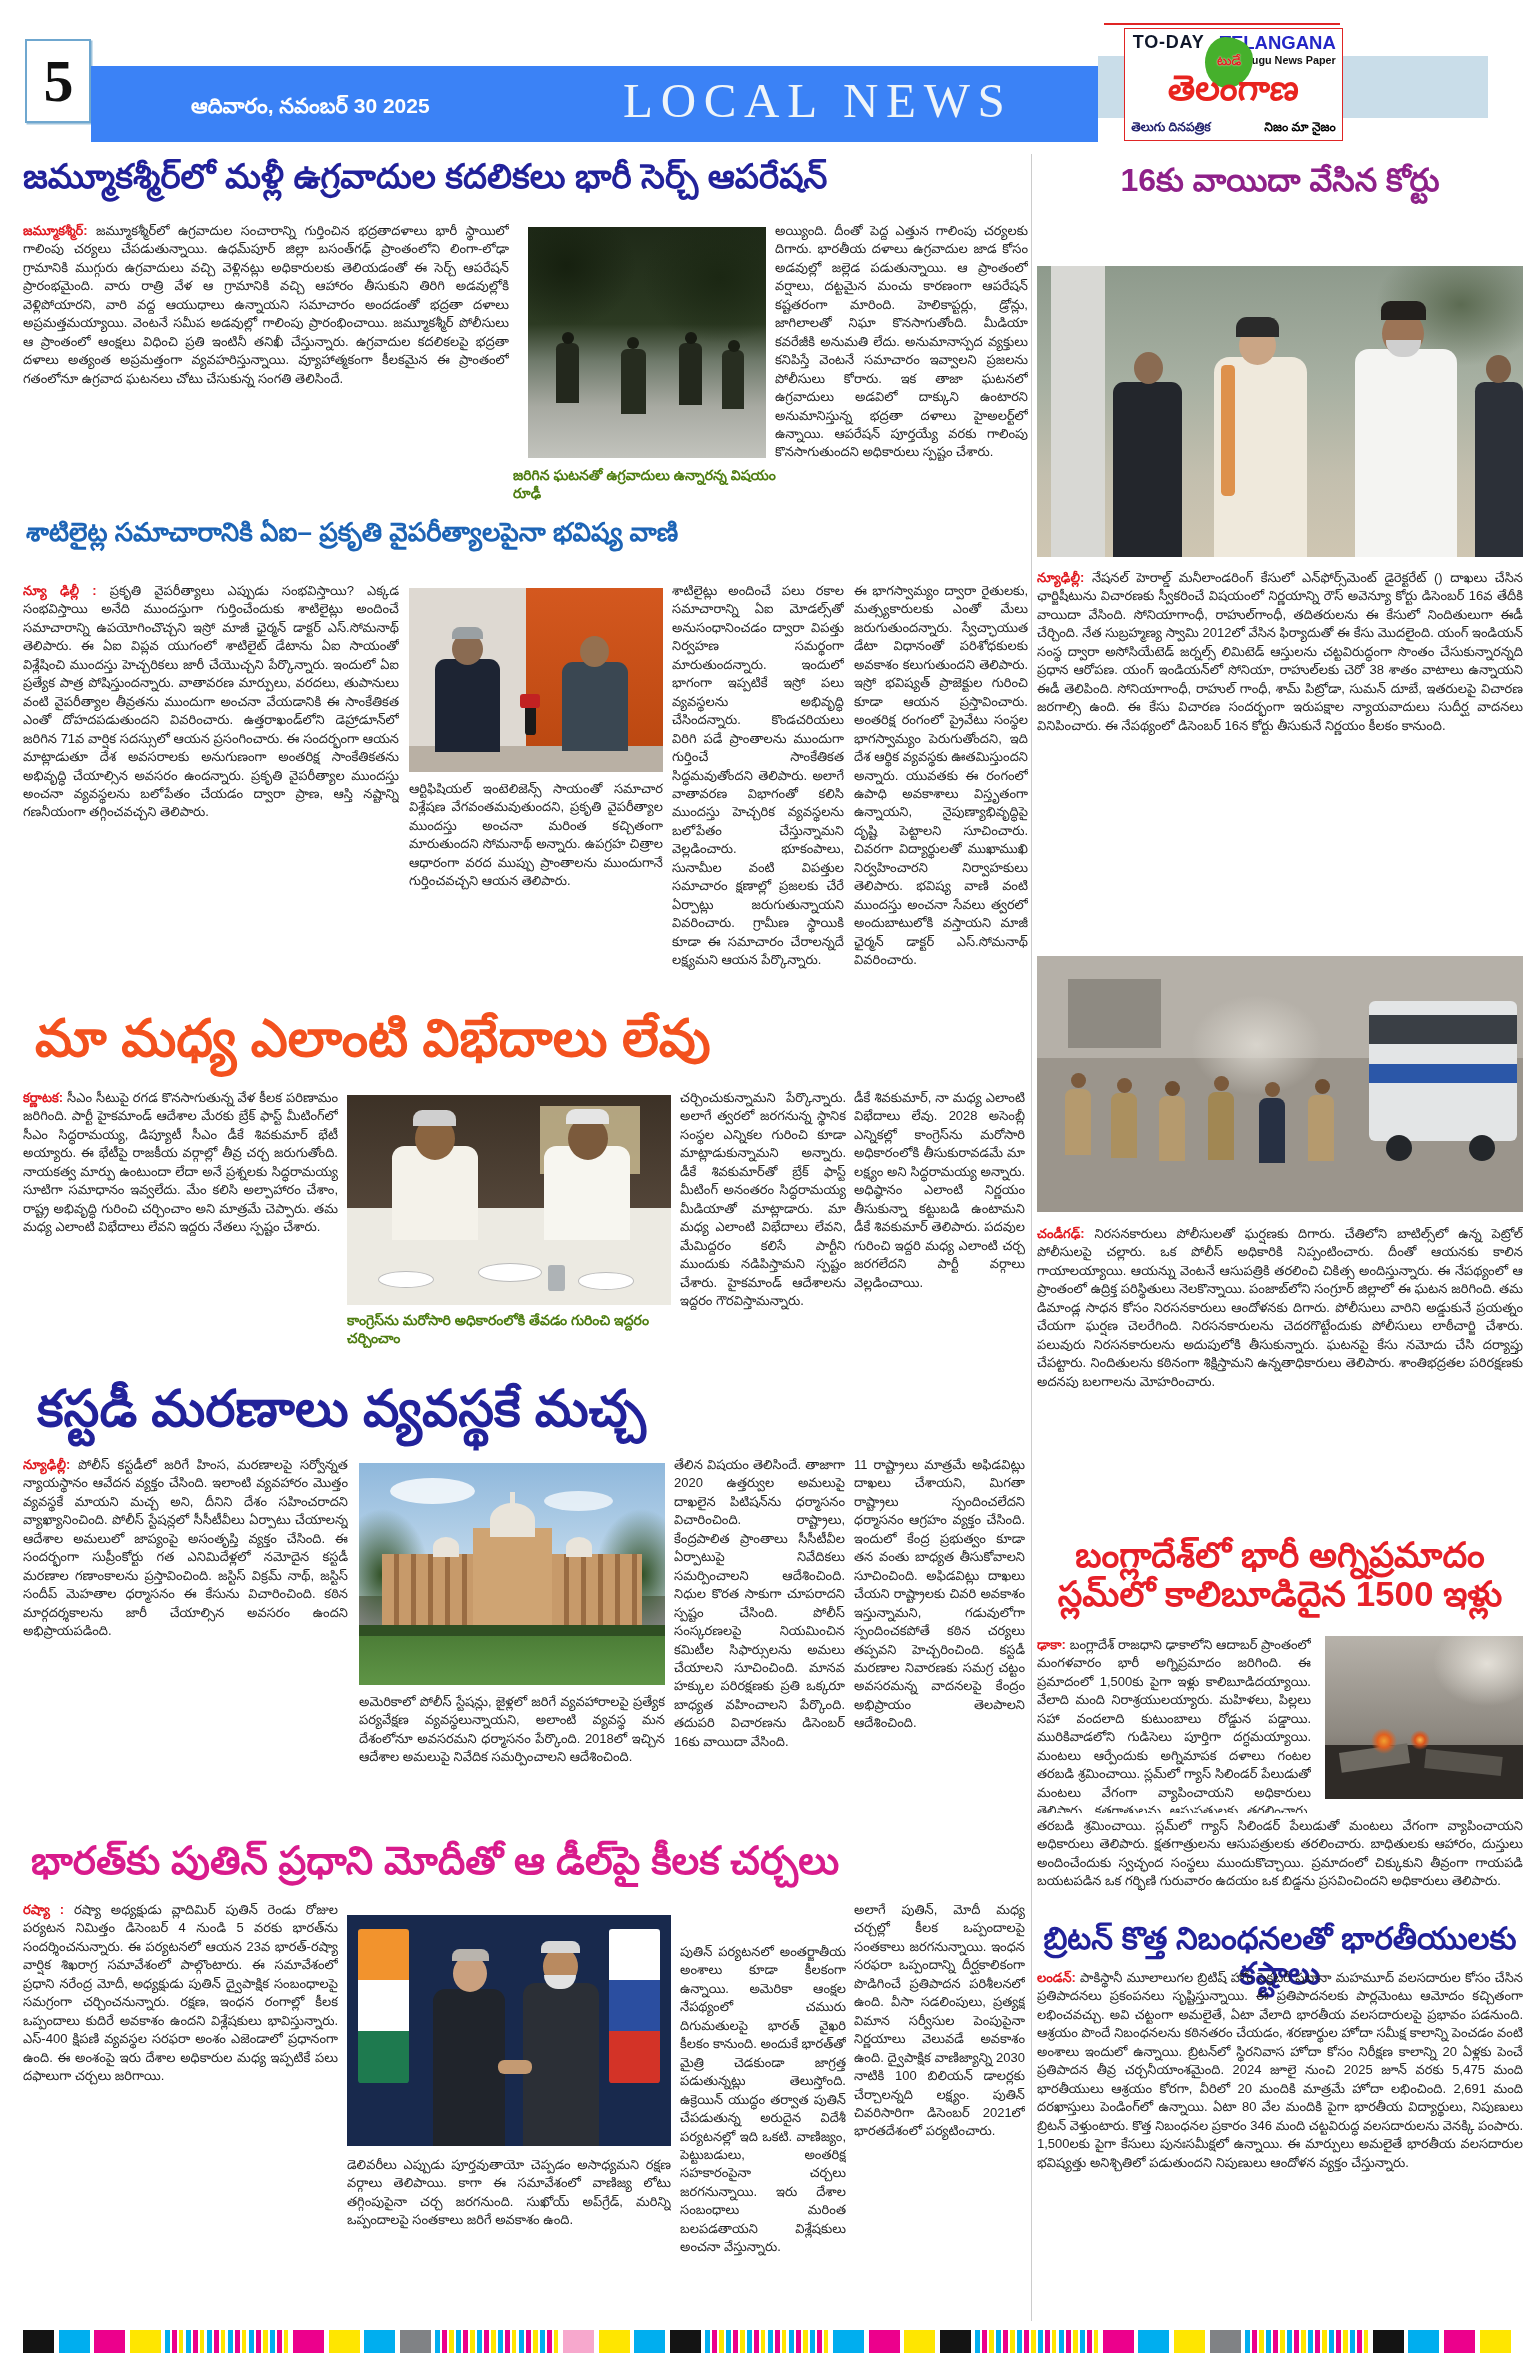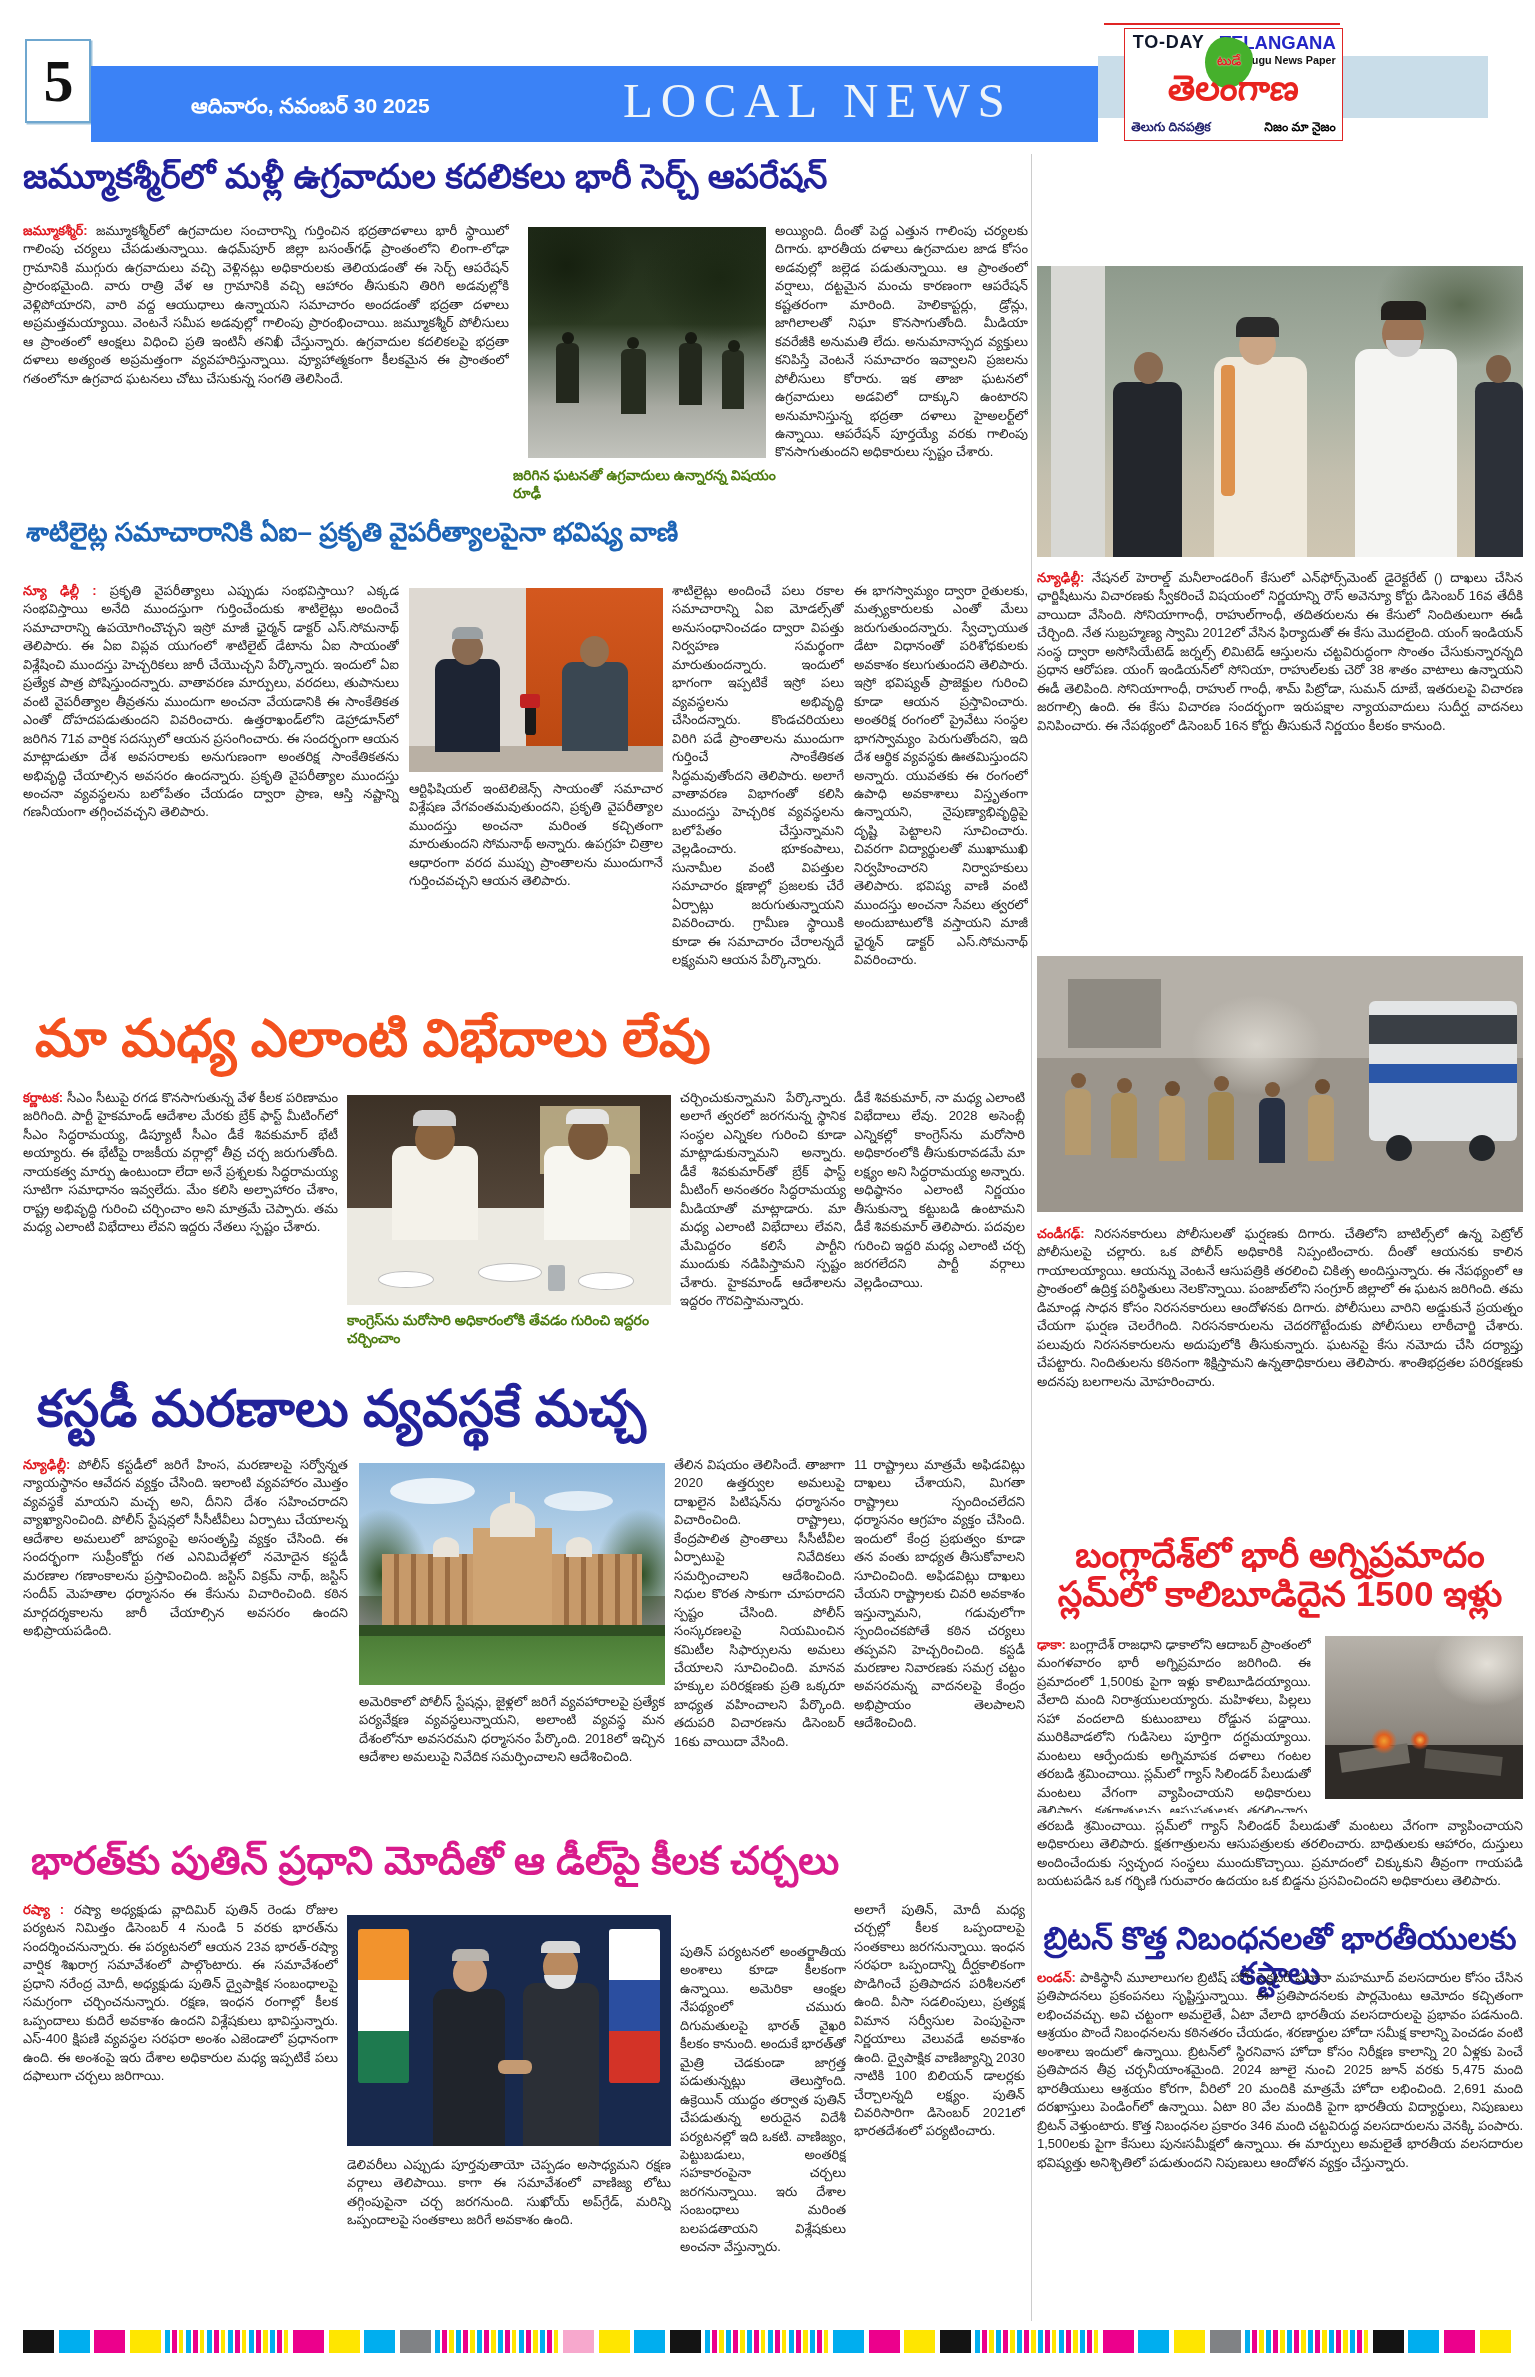--- a/index.html
+++ b/index.html
@@ -94,20 +94,21 @@
     <div class="s" style="left:157px;top:105px;width:11.6px;height:11.6px;background:#171a12;border-radius:50%;"></div>
     <div class="s" style="left:194px;top:123px;width:21.6px;height:59px;background:#282e21;border-radius:6.2px 6.2px 0 0;"></div>
     <div class="s" style="left:200px;top:113px;width:11.6px;height:11.6px;background:#1a1e14;border-radius:50%;"></div>
   </div>
   <div class="abs caption" style="left:513px;top:466px;width:268px;">జరిగిన ఘటనతో ఉగ్రవాదులు ఉన్నారన్న విషయం రూఢీ</div>
   <div class="abs body-text" style="left:775px;top:222px;width:253px;height:271px;">
     <span>అయ్యింది. దీంతో పెద్ద ఎత్తున గాలింపు చర్యలకు దిగారు. భారతీయ దళాలు ఉగ్రవాదుల జాడ కోసం అడవుల్లో జల్లెడ పడుతున్నాయి. ఆ ప్రాంతంలో వర్షాలు, దట్టమైన మంచు కారణంగా ఆపరేషన్ కష్టతరంగా మారింది. హెలికాప్టర్లు, డ్రోన్లు, జాగిలాలతో నిఘా కొనసాగుతోంది. మీడియా కవరేజీకి అనుమతి లేదు. అనుమానాస్పద వ్యక్తులు కనిపిస్తే వెంటనే సమాచారం ఇవ్వాలని ప్రజలను పోలీసులు కోరారు. ఇక తాజా ఘటనలో ఉగ్రవాదులు అడవిలో దాక్కుని ఉంటారని అనుమానిస్తున్న భద్రతా దళాలు హైఅలర్ట్‌లో ఉన్నాయి. ఆపరేషన్ పూర్తయ్యే వరకు గాలింపు కొనసాగుతుందని అధికారులు స్పష్టం చేశారు.</span>
   </div>
 
   <div class="abs hl hl-purple center" style="left:1037px;top:163px;width:486px;font-size:32px;">
+    <div>16కు వాయిదా వేసిన కోర్టు</div>
   </div>
   <div class="photo" style="left:1037px;top:266px;width:486px;height:291px;">
     <div class="s" style="left:0;top:0;width:100%;height:100%;background:linear-gradient(180deg,#8e9a8c 0%,#a7b0a2 40%,#c3bfae 72%,#cfc6b2 100%);"></div>
     <div class="s" style="left:14px;top:0;width:54px;height:100%;background:#d8d8d4;"></div>
     <div class="s" style="right:-23px;top:-23px;width:170px;height:123px;background:radial-gradient(closest-side,#5c6b52,transparent);"></div>
     <div class="s" style="left:76px;top:116px;width:69px;height:176px;background:#23262c;border-radius:10.8px 10.8px 0 0;"></div>
     <div class="s" style="left:97px;top:86px;width:29px;height:32px;background:#8a6b52;border-radius:50%;"></div>
     <div class="s" style="left:177px;top:91px;width:93px;height:201px;background:#efe9dc;border-radius:15.4px 15.4px 0 0;"></div>
     <div class="s" style="left:202px;top:60px;width:37px;height:39px;background:#caa585;border-radius:50%;"></div>
     <div class="s" style="left:199px;top:51px;width:43px;height:20px;background:#2a2a2a;border-radius:10.8px 10.8px 0 0;"></div>

